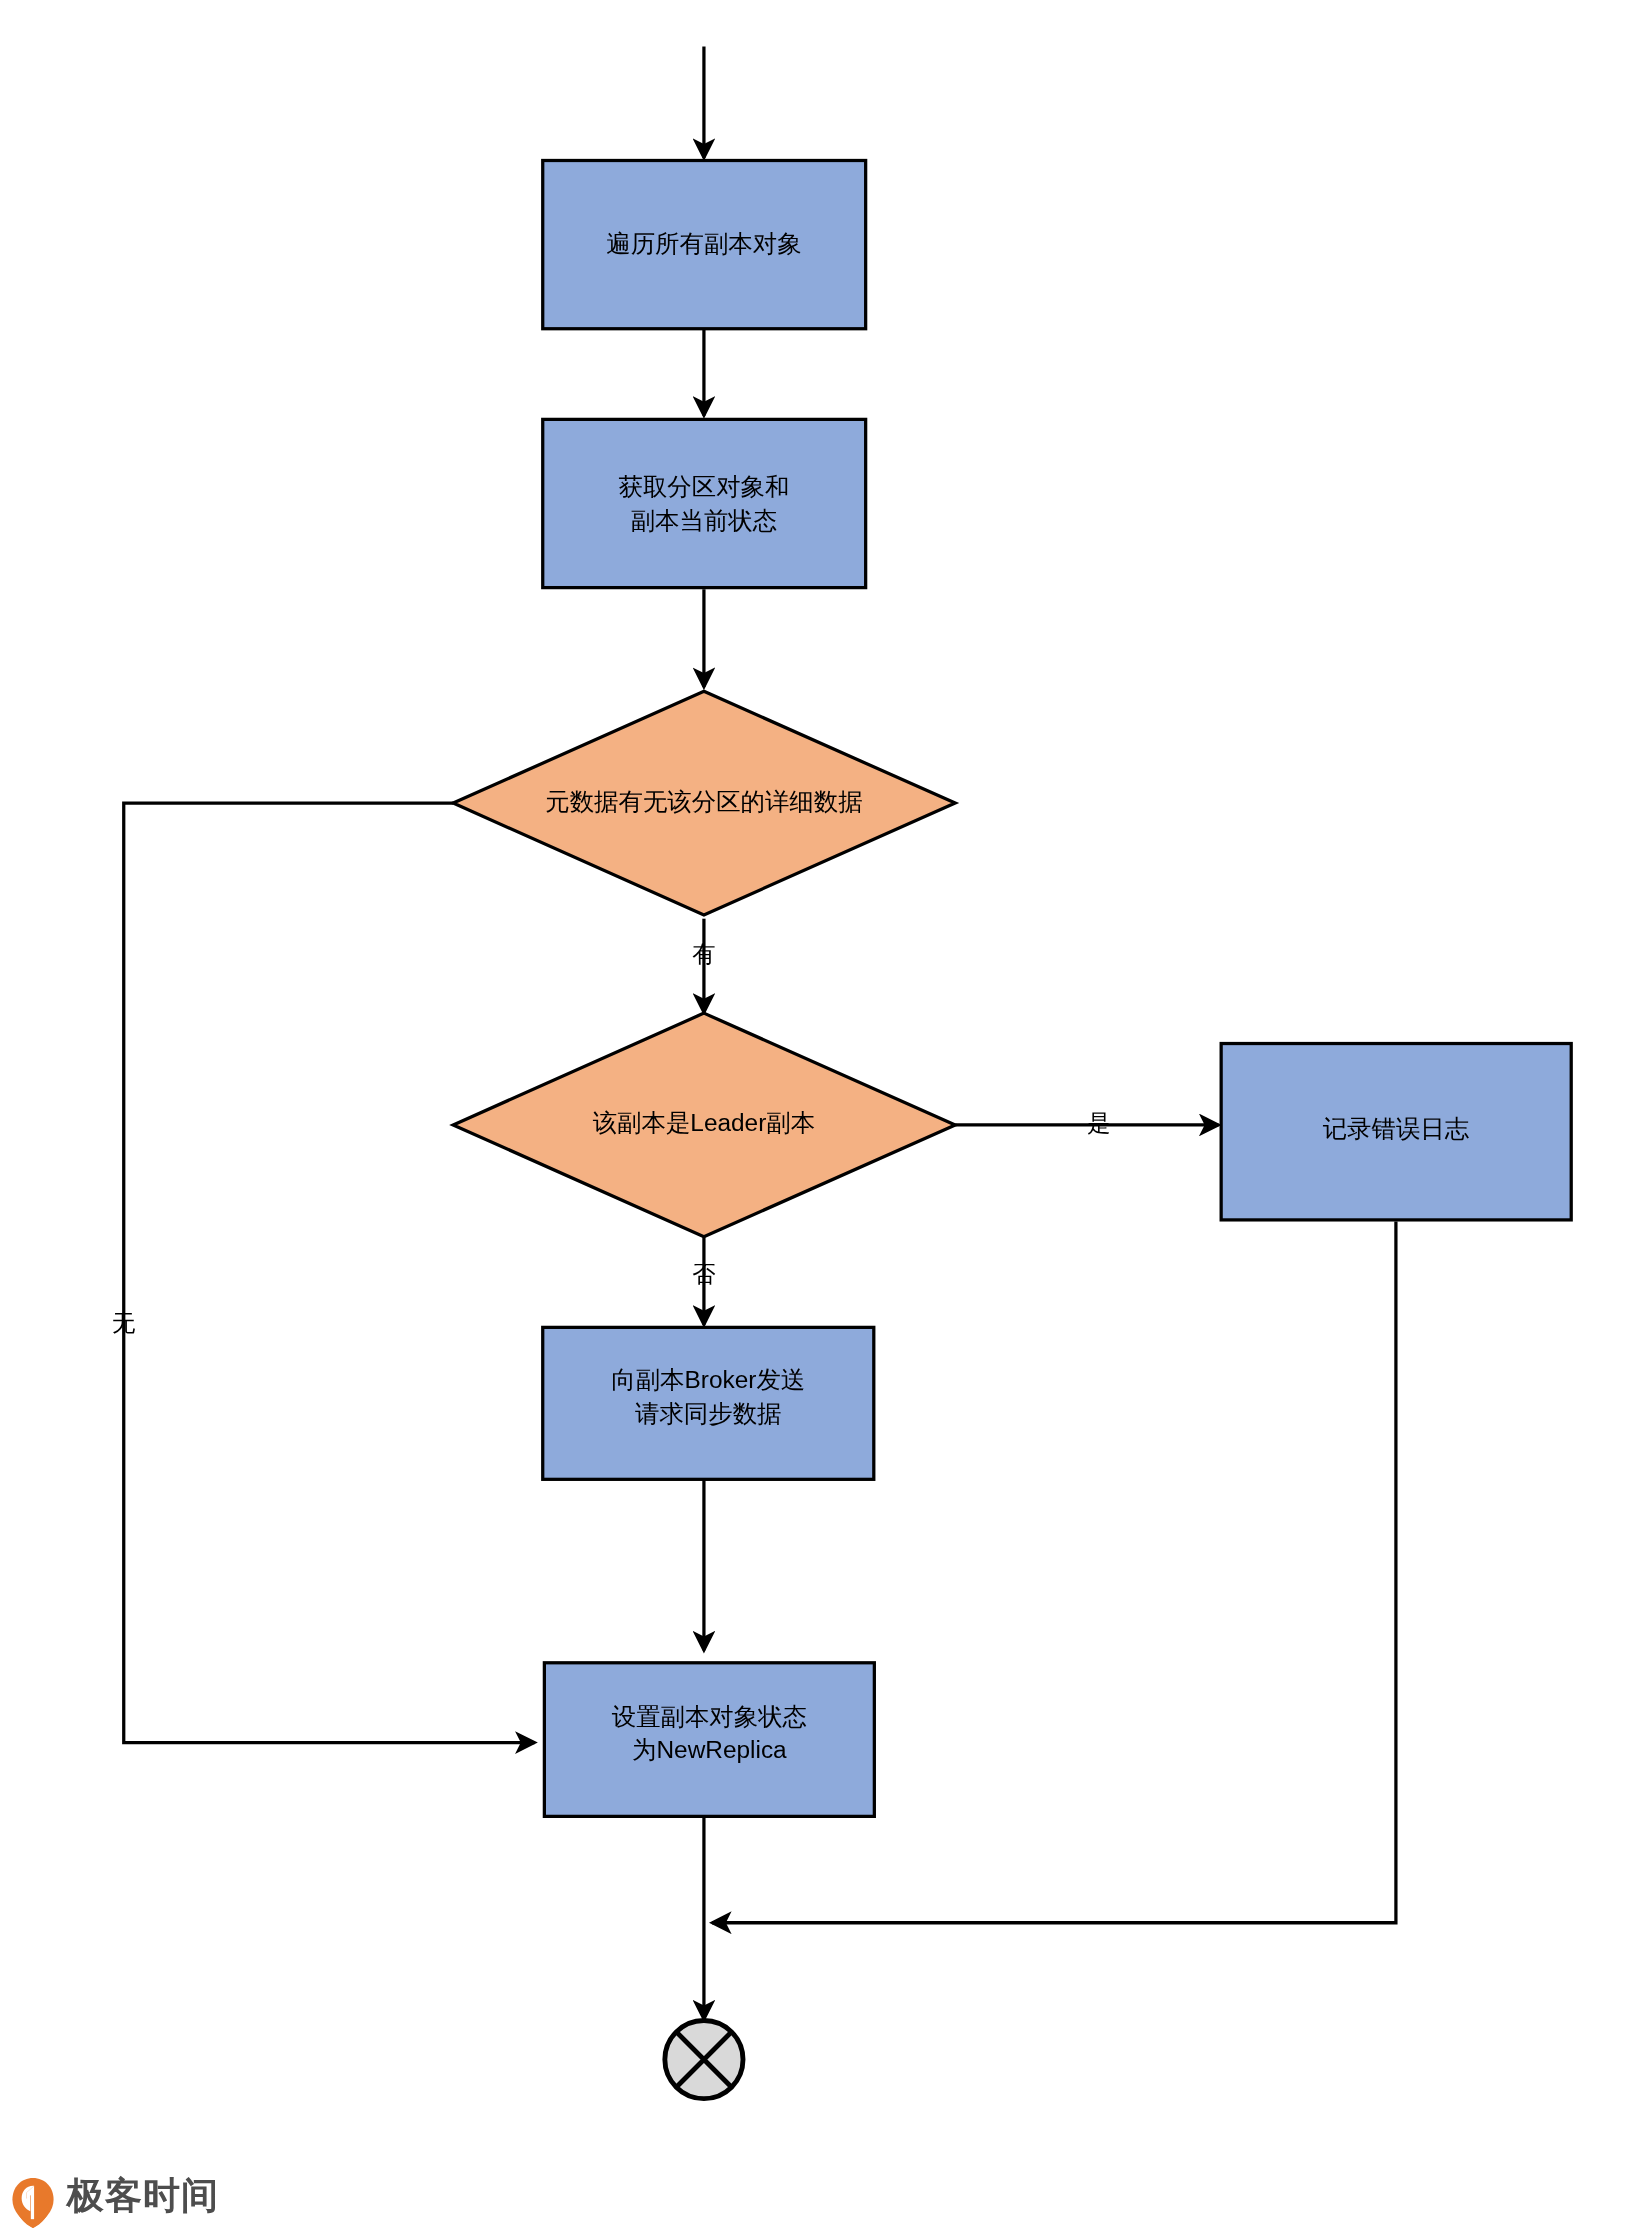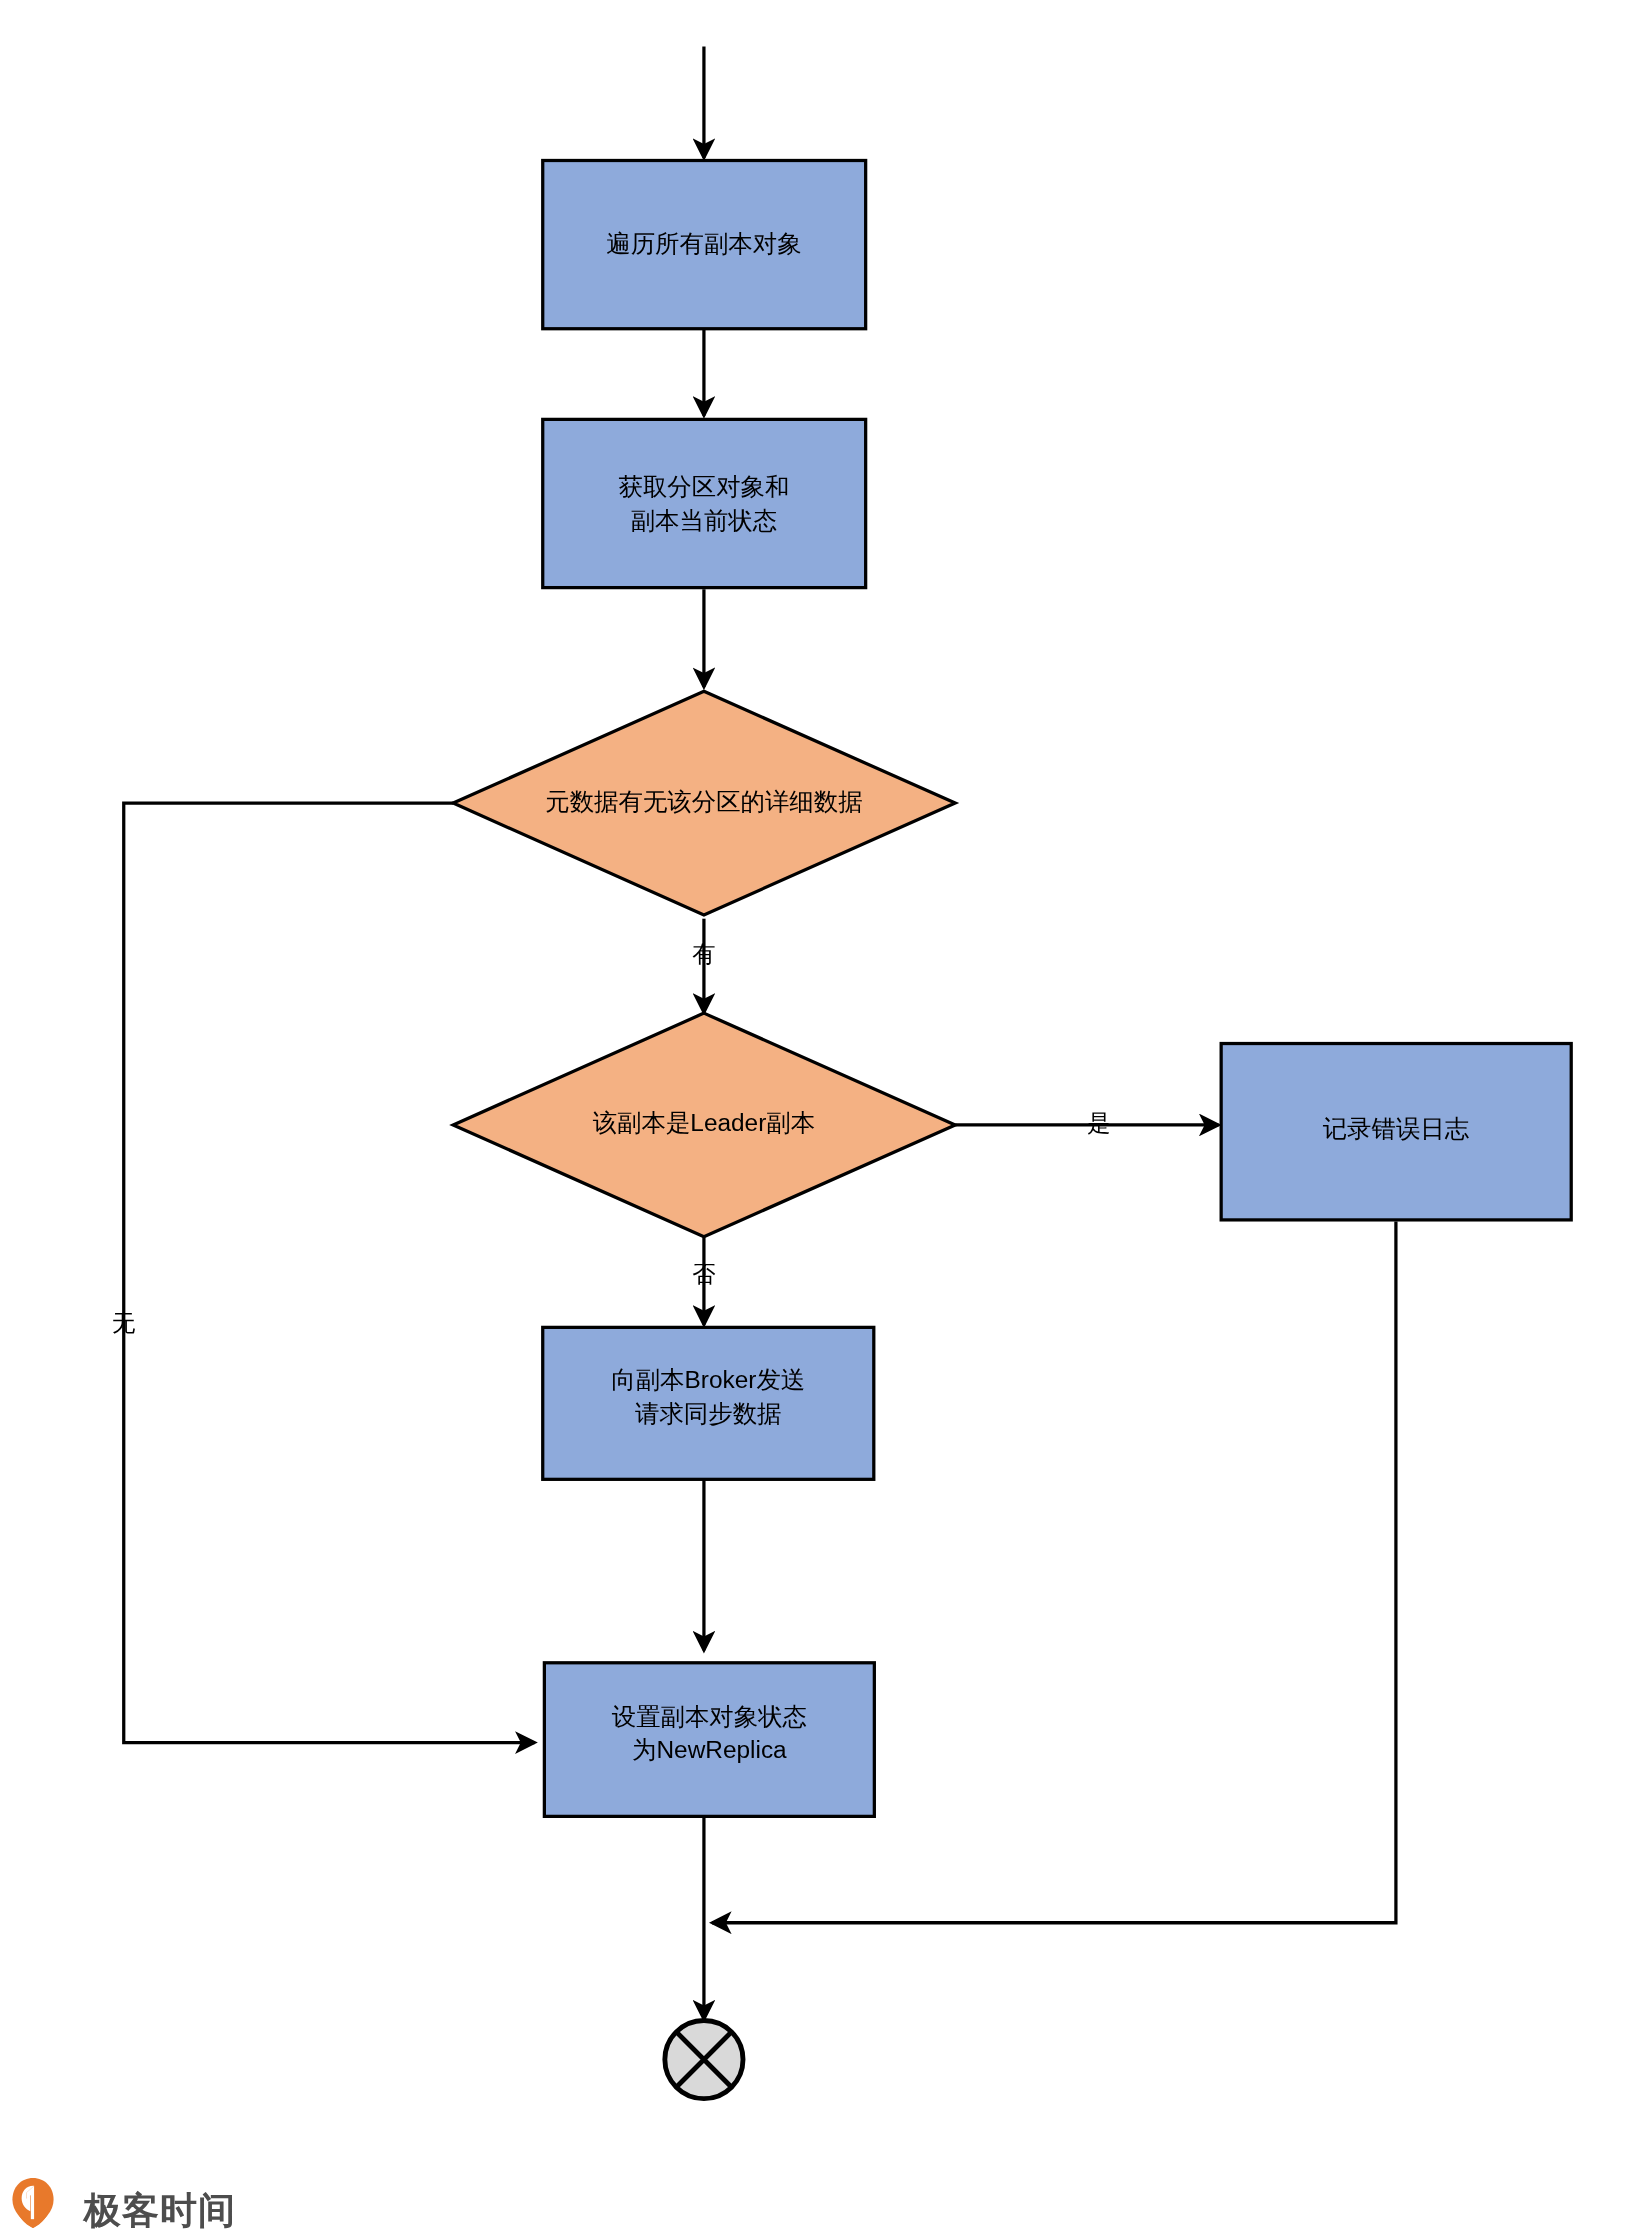--- a/index.html
+++ b/index.html
@@ -64,22 +64,22 @@
     fill: #000000;
     text-anchor: middle;
     dominant-baseline: middle;
   }
   
   #brand {
     position: absolute;
     left: 9.8px;
     bottom: 9.8px;
     display: flex;
-    align-items: flex-end;
-    gap: 28px;
+    align-items: flex-start;
+    gap: 11px;
     height: 52px;
   }
   #brand .mark {
     position: relative;
     width: 46px;
     height: 52px;
     flex: 0 0 auto;
   }
   #brand .mark svg { display: block; }
   #brand .brand-text {

